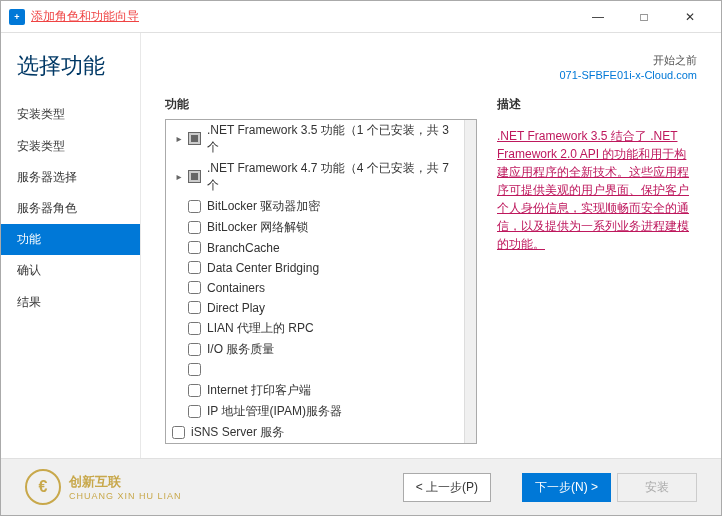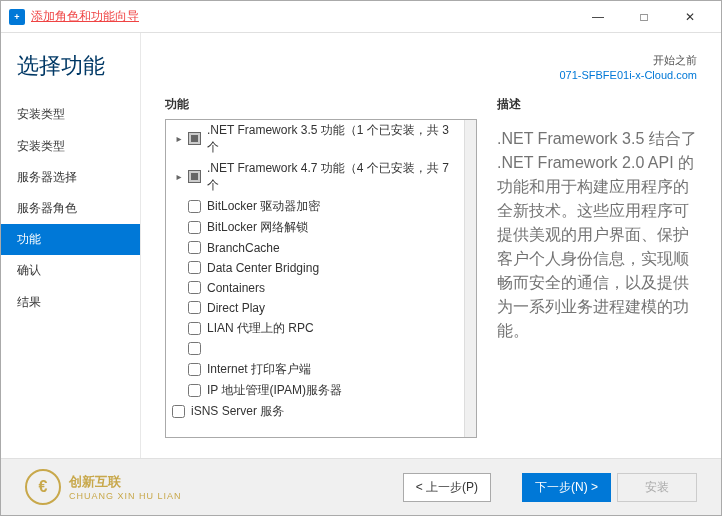--- a/index.html
+++ b/index.html
@@ -166,23 +166,24 @@
       display: flex;
       flex-direction: column;
     }
     .desc-label {
       font-size: 12px;
       font-weight: 700;
       color: #333;
       margin-bottom: 14px;
     }
     .desc-text {
-      font-size: 16px;
-      color: #737373;
+      font-size: 12px;
+      color: #be185d;
       line-height: 1.5;
+      text-decoration: underline;
     }
     .footer {
       border-top: 1px solid #e0e0e0;
       padding: 10px 24px;
       display: flex;
       justify-content: space-between;
       align-items: center;
       background: #f0f0f0;
     }
     .footer-left { flex: 1; }
@@ -351,20 +352,25 @@
                 <input type="checkbox" class="feature-checkbox" style="">
                 <span class="feature-name">Direct Play</span>
               </div>
 
               <div class="feature-item">
                 <span class="feature-expand">&nbsp;</span>
                 <input type="checkbox" class="feature-checkbox" style="">
                 <span class="feature-name">LIAN 代理上的 RPC</span>
               </div>
 
+              <div class="feature-item">
+                <span class="feature-expand">&nbsp;</span>
+                <input type="checkbox" class="feature-checkbox" style="">
+                <span class="feature-name">I/O 服务质量</span>
+              </div>
 
               <div class="feature-item">
                 <span class="feature-expand">&nbsp;</span>
                 <input type="checkbox" class="feature-checkbox" style="">
               </div>
 
               <div class="feature-item">
                 <span class="feature-expand">&nbsp;</span>
                 <input type="checkbox" class="feature-checkbox" style="">
                 <span class="feature-name">Internet 打印客户端</span>

